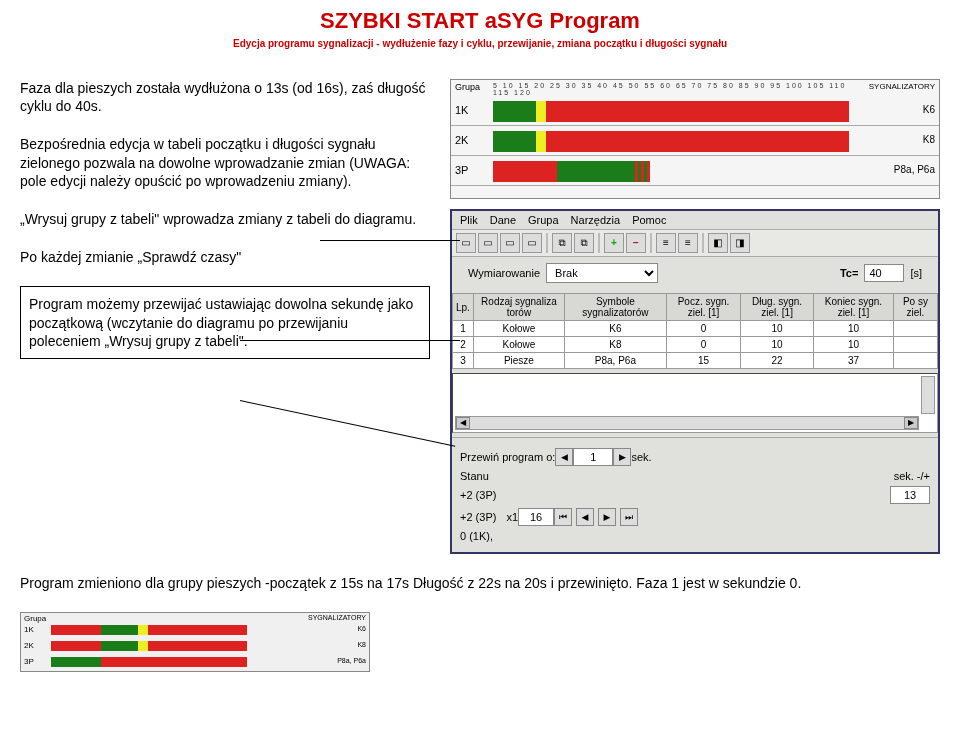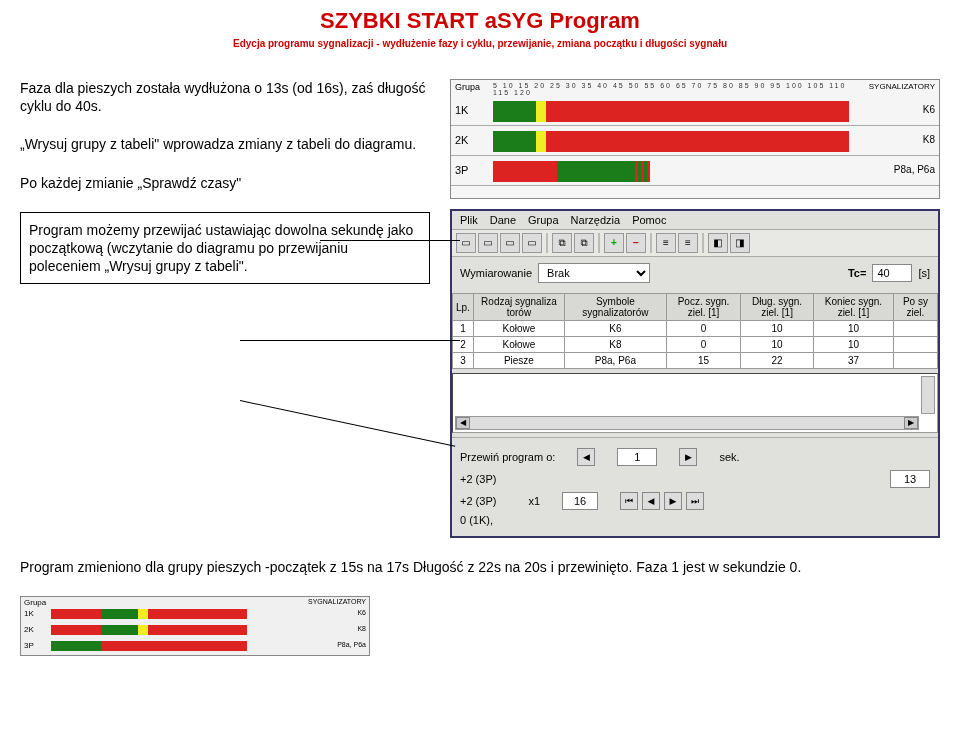--- a/index.html
+++ b/index.html
@@ -23,42 +23,43 @@
   .window { border: 2px solid #336; background: #e0e0dd; width: 100%; }
   .titlebar { background: linear-gradient(#2a3a7a,#0a1a4a); color: #fff; font-size: 11px; padding: 4px 6px; display: flex; justify-content: space-between; align-items: center; }
   .titlebar-btns { display: flex; gap: 2px; }
   .win-btn { width: 14px; height: 14px; background: #ccc; border: 1px solid #666; font-size: 8px; text-align: center; line-height: 12px; color: #000; }
   .menubar { display: flex; gap: 12px; padding: 3px 8px; font-size: 11px; border-bottom: 1px solid #aaa; }
   .toolbar { display: flex; gap: 2px; padding: 3px 4px; border-bottom: 1px solid #aaa; background: #e8e8e5; }
   .tb-btn { width: 20px; height: 20px; border: 1px solid #999; background: #ddd; font-size: 10px; text-align: center; line-height: 18px; }
   .tb-sep { width: 2px; background: #bbb; margin: 0 2px; }
   .tb-plus { color: #0a0; font-weight: bold; }
   .tb-minus { color: #c00; font-weight: bold; }
-  .form-row { display: flex; align-items: center; padding: 6px 8px; font-size: 11px; gap: 6px; }
+  .form-row { display: flex; align-items: center; padding: 6px 16px; font-size: 11px; gap: 6px; }
   .form-input { border: 1px solid #888; background: #fff; padding: 2px 4px; font-size: 11px; }
   .table { width: 100%; border-collapse: collapse; font-size: 10px; margin-top: 4px; }
   .table th { border: 1px solid #999; background: #d8d8d5; padding: 2px 3px; font-weight: normal; text-align: center; }
   .table td { border: 1px solid #999; background: #fff; padding: 2px 4px; text-align: center; }
   .bottom-section { padding: 6px 8px; font-size: 11px; border-top: 1px solid #aaa; }
-  .bottom-row { display: flex; align-items: center; gap: 22px; margin: 4px 0; }
+  .bottom-row { display: flex; align-items: center; gap: 0; margin: 4px 0; }
   .nav-row { display: flex; align-items: center; gap: 4px; }
   .nav-btn { width: 18px; height: 18px; border: 1px solid #888; background: #ddd; font-size: 9px; text-align: center; line-height: 16px; }
   .bottom-text { font-size: 14px; margin: 20px; line-height: 1.3; }
   .diagram-bottom { border: 1px solid #888; background: #f0f0f0; width: 350px; height: 60px; margin-left: 20px; position: relative; font-size: 9px; }
   .callout-line { position: absolute; border-top: 1px solid #000; pointer-events: none; }
 </style>
 </head>
 <body>
 
 <div class="title">SZYBKI START aSYG Program</div>
 <div class="subtitle">Edycja programu sygnalizacji - wydłużenie fazy i cyklu, przewijanie, zmiana początku i długości sygnału</div>
 
 <div class="content">
   <div class="left-col">
     <div class="text-block">Faza dla pieszych została wydłużona o 13s (od 16s), zaś długość cyklu do 40s.</div>
+    <div class="text-block">Bezpośrednia edycja w tabeli początku i długości sygnału zielonego pozwala na dowolne wprowadzanie zmian (UWAGA: pole edycji należy opuścić po wprowadzeniu zmiany).</div>
     <div class="text-block">„Wrysuj grupy z tabeli" wprowadza zmiany z tabeli do diagramu.</div>
     <div class="text-block">Po każdej zmianie „Sprawdź czasy"</div>
     <div class="text-block" style="border:1px solid #000;padding:8px;">Program możemy przewijać ustawiając dowolna sekundę jako początkową (wczytanie do diagramu po przewijaniu poleceniem „Wrysuj grupy z tabeli".</div>
   </div>
 
   <div class="right-col">
 
     <div class="diagram-top">
       <div style="position:absolute;top:2px;left:4px;font-size:9px;">Grupa</div>
       <div class="header-ticks">5  10  15  20  25  30  35  40  45  50  55  60  65  70  75  80  85  90  95 100 105 110 115 120</div>
@@ -181,20 +182,26 @@
         <div style="position:absolute;right:2px;top:2px;bottom:18px;width:14px;background:#ddd;border:1px solid #999;"></div>
       </div>
 
       <div class="bottom-section">
         <div class="bottom-row">
           <span>Przewiń program o:</span>
           <div class="nav-btn">◀</div>
           <input class="form-input" style="width: 40px; text-align: center;" value="1">
           <div class="nav-btn">▶</div>
           <span>sek.</span>
+        </div>
+        <div class="bottom-row" style="justify-content:space-between;">
+          <span>Stanu</span>
+          <div style="display:flex;align-items:center;gap:4px;">
+            <span>sek. -/+</span>
+          </div>
         </div>
         <div class="bottom-row" style="justify-content:space-between;">
           <span>+2 (3P)</span>
           <input class="form-input" style="width: 40px; text-align: center;" value="13">
         </div>
         <div class="bottom-row">
           <span>+2 (3P)</span>
           <span style="margin-left:10px;">x1</span>
           <input class="form-input" style="width: 36px; text-align: center;" value="16">
           <div class="nav-row">

